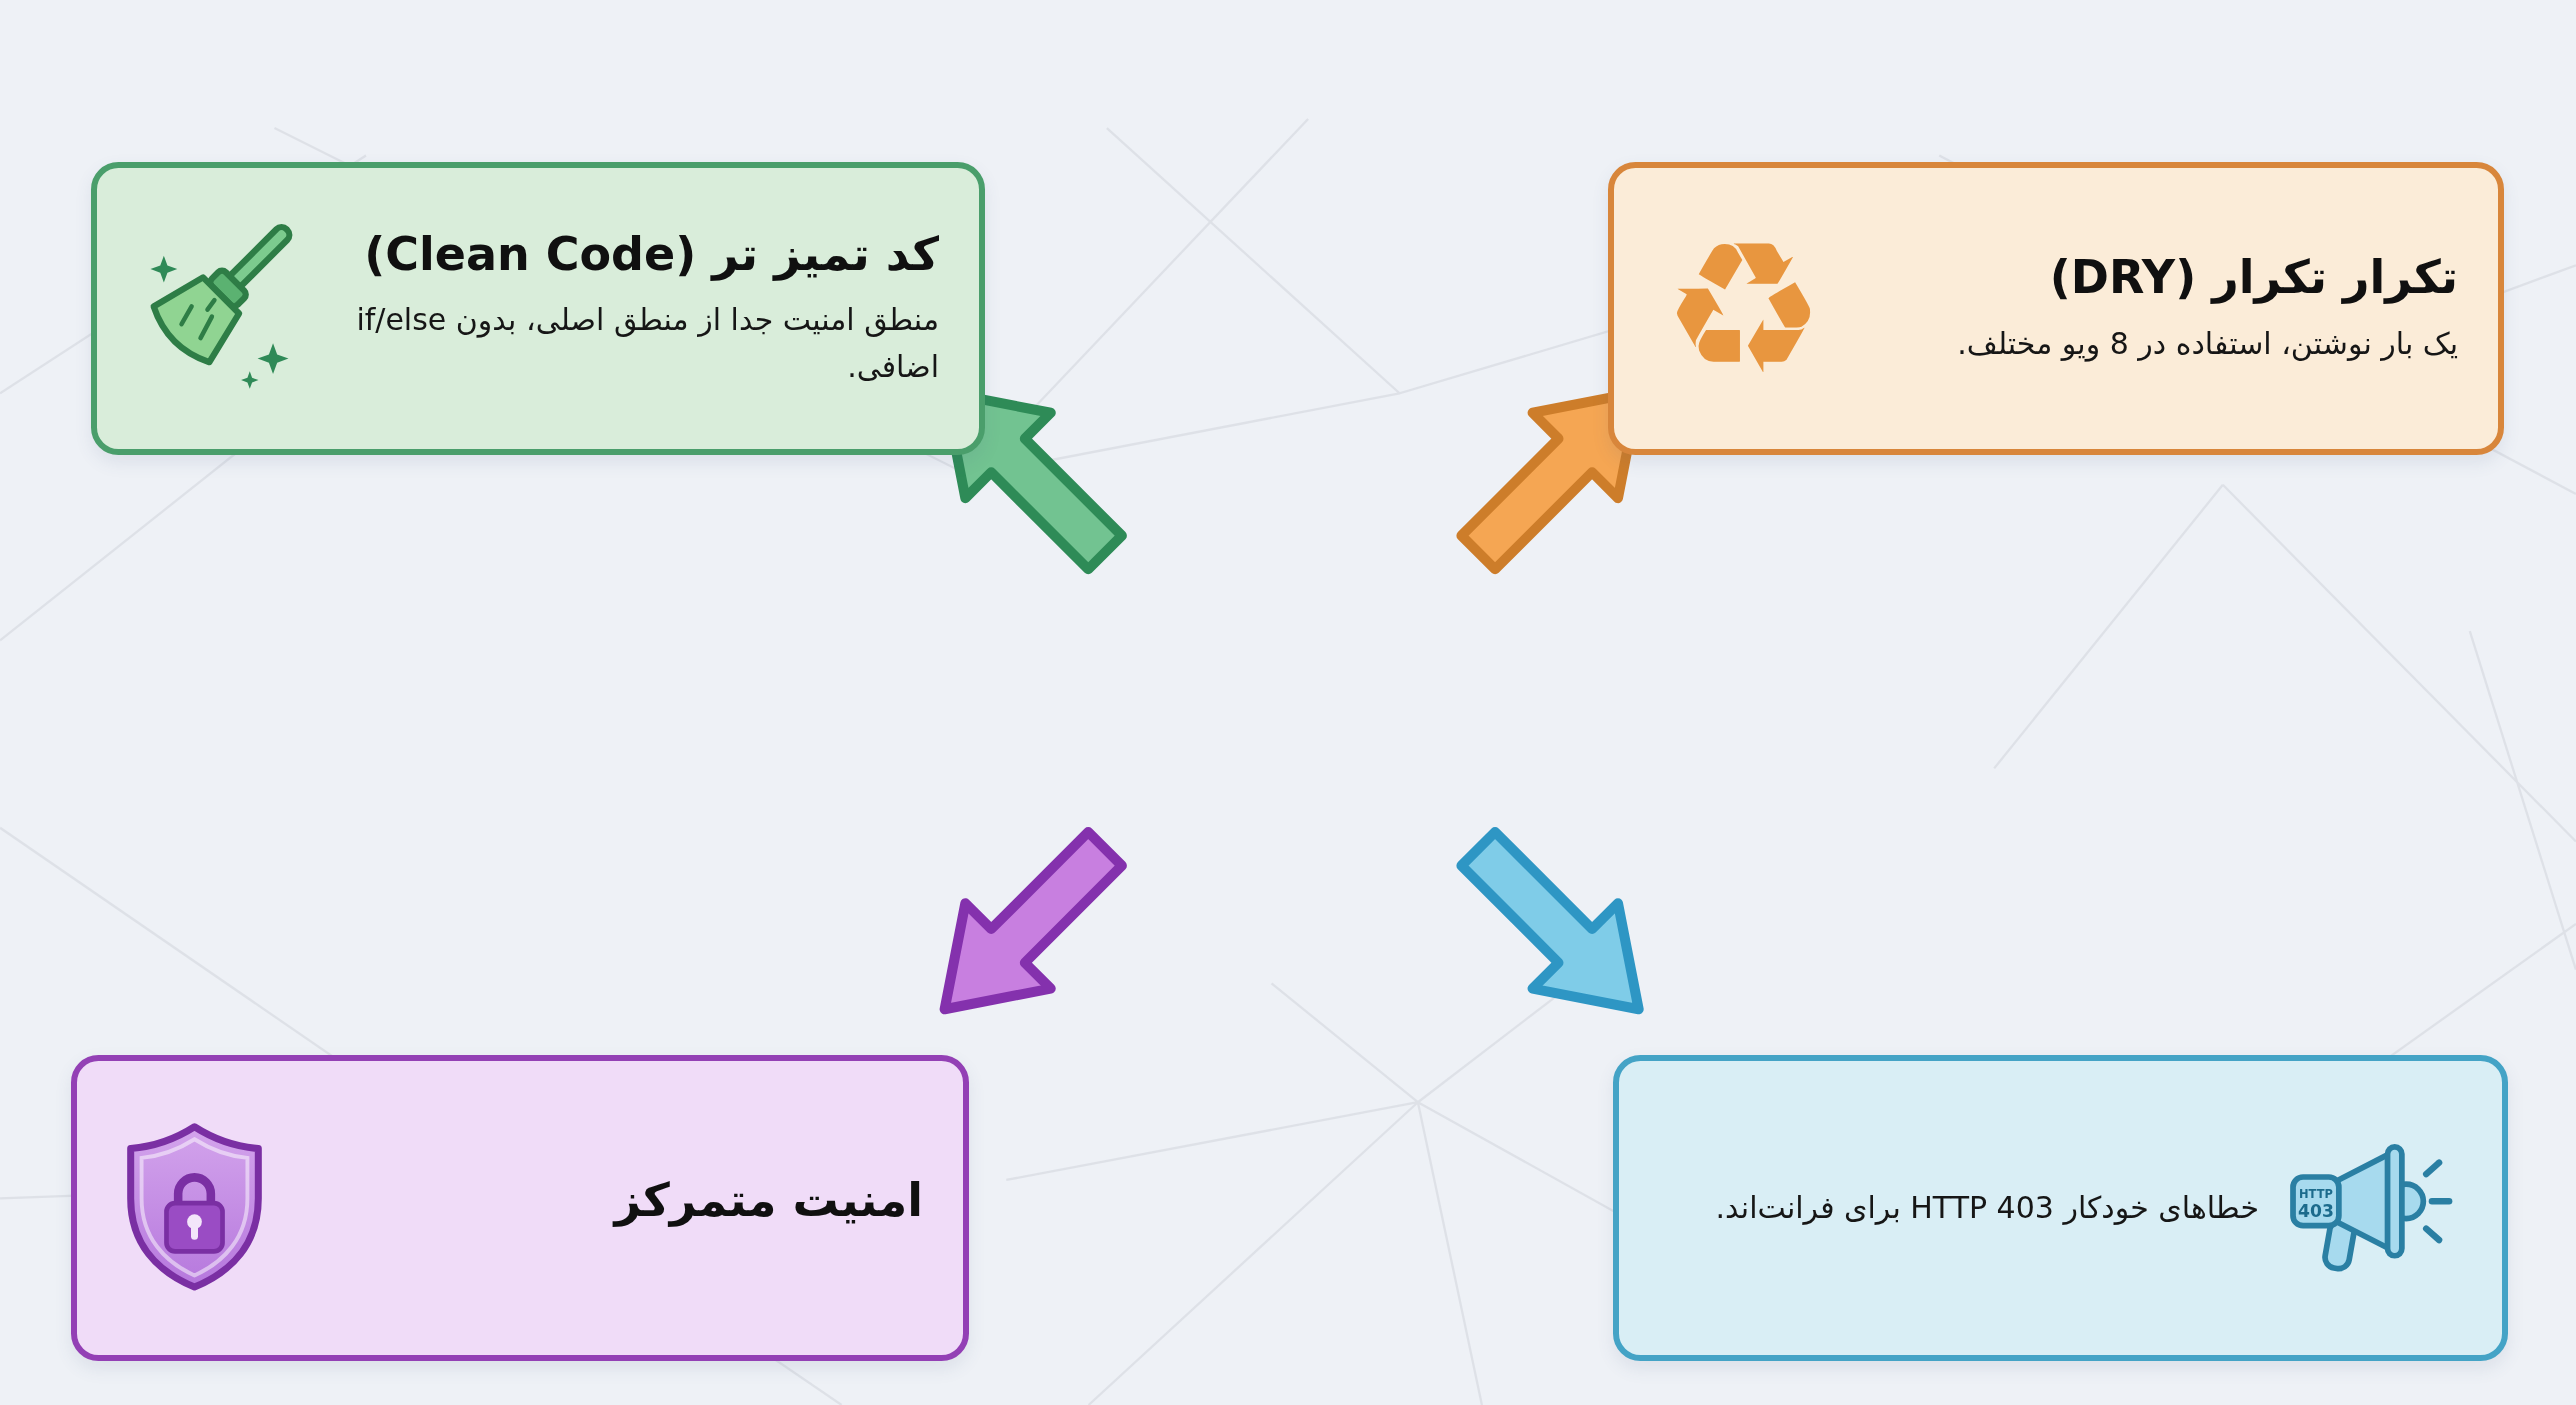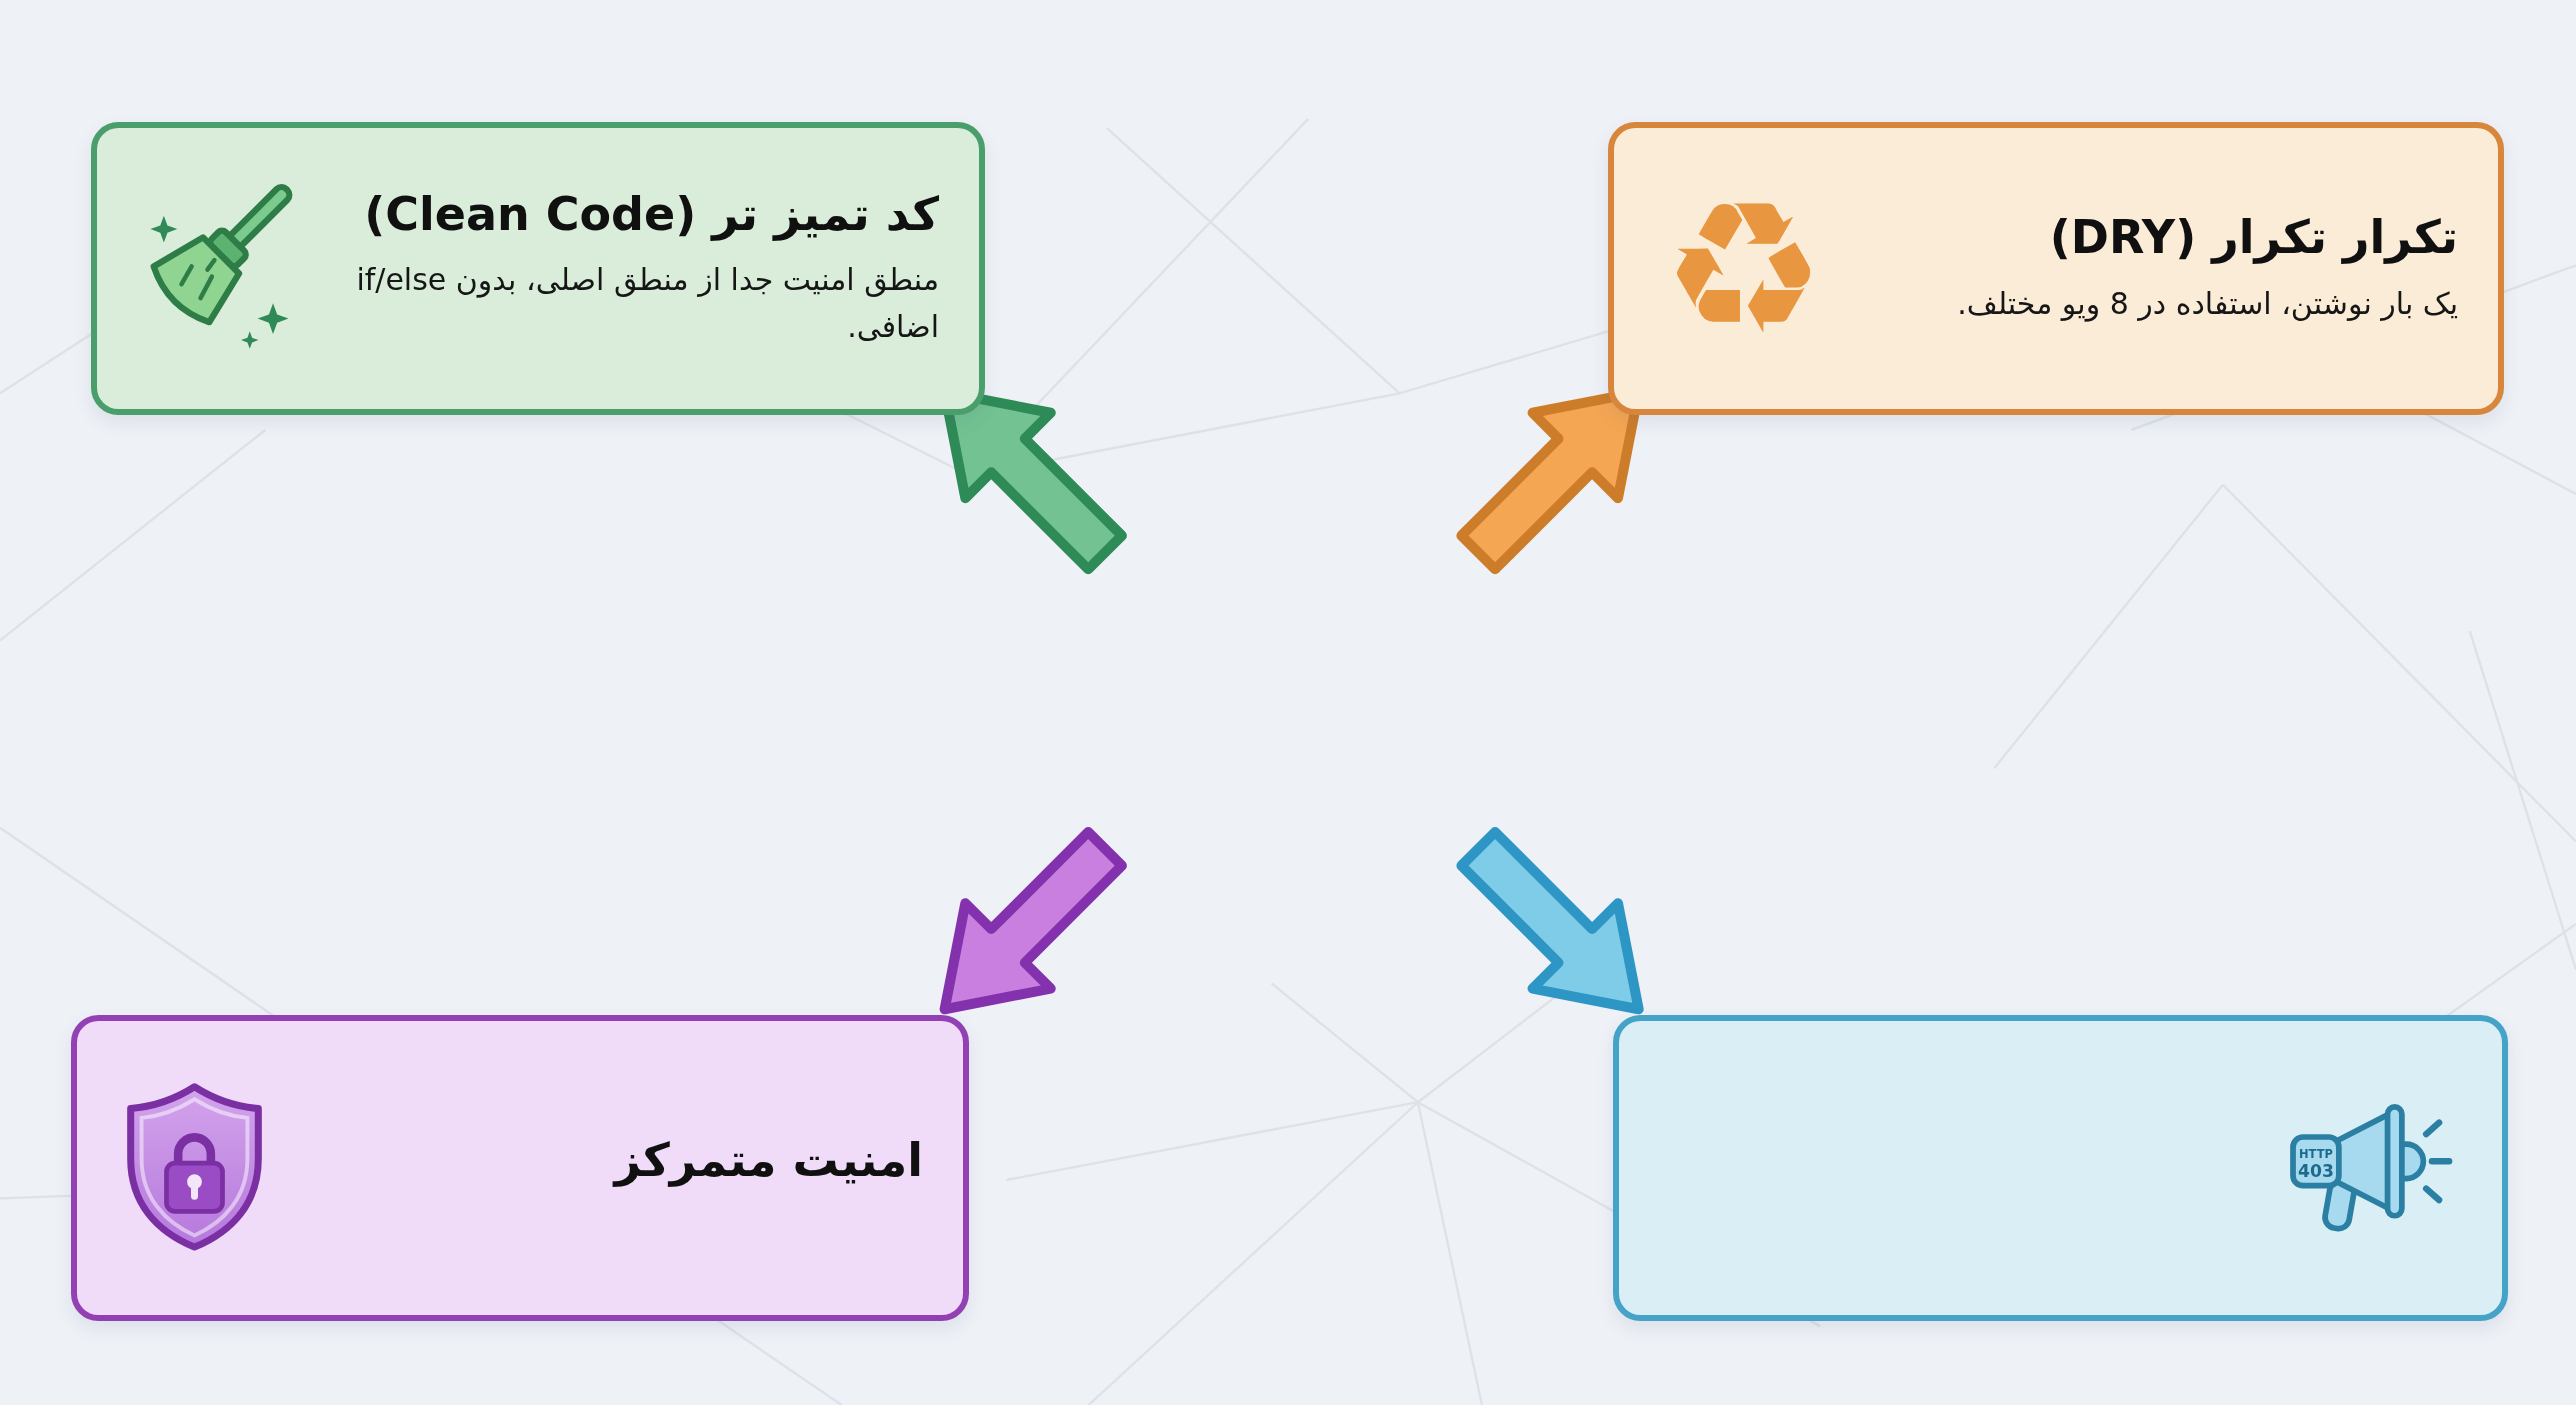--- a/index.html
+++ b/index.html
@@ -10,20 +10,21 @@
   }
   .layer{position:absolute; left:0; top:0; width:100%; height:100%;}
   .mesh{z-index:0;}
   .arrows{z-index:1;}
 
   .card{
     position:absolute; z-index:2;
     display:flex; align-items:center; gap:24px;
     border-radius:27.4px; padding:27.4px 40px; box-sizing:border-box;
     box-shadow:0 7.3px 16.5px rgba(70,90,130,0.10);
+    margin-top:40px;
   }
   .card .icon{flex:0 0 auto; width:179px; display:flex; align-items:center; justify-content:center;}
   .icon-svg{width:179px; height:179px; display:block;}
   .card .txt{flex:1 1 auto; direction:rtl; text-align:right; color:#161616;}
   .card h2{font-size:46px; font-weight:bold; margin:0 0 16.5px; white-space:nowrap; color:#101010;}
   .card p{font-size:30px; margin:0; line-height:1.55;}
 
   .card-green {left:91px; top:122px; width:894px; height:293px; background:#d9edda; border:6.4px solid #4a9e6b;}
   .card-orange{left:1608px;top:122px; width:896px; height:293px; background:#fbecd8; border:6.4px solid #d8863b;}
   .card-purple{left:71px;  top:1015px;width:898px; height:306px; background:#f0dcf8; border:6.4px solid #9340b5;padding-left:28px;}
@@ -134,20 +135,21 @@
         <rect x="95.5" y="134" width="9" height="21" rx="4.5" fill="#f3e6fa"></rect>
       </svg>
     </div>
     <div class="txt">
       <h2>امنیت متمرکز</h2>
     </div>
   </div>
 
   <div class="card card-cyan">
     <div class="txt">
+      <p>خطاهای خودکار HTTP 403 برای فرانت‌اند.</p>
     </div>
     <div class="icon">
       <svg class="icon-svg" viewBox="0 0 250 200">
         <g stroke="#2a7fa3" stroke-width="8" fill="#a7daee" stroke-linejoin="round">
           <rect x="62" y="116" width="34" height="68" rx="15" transform="rotate(10 79 150)"></rect>
           <circle cx="172" cy="90" r="24"></circle>
           <path d="M70,64 L152,22 L152,158 L70,116 Z"></path>
           <rect x="146" y="14" width="20" height="152" rx="10"></rect>
           <rect x="14" y="56" width="64" height="68" rx="14"></rect>
         </g>

